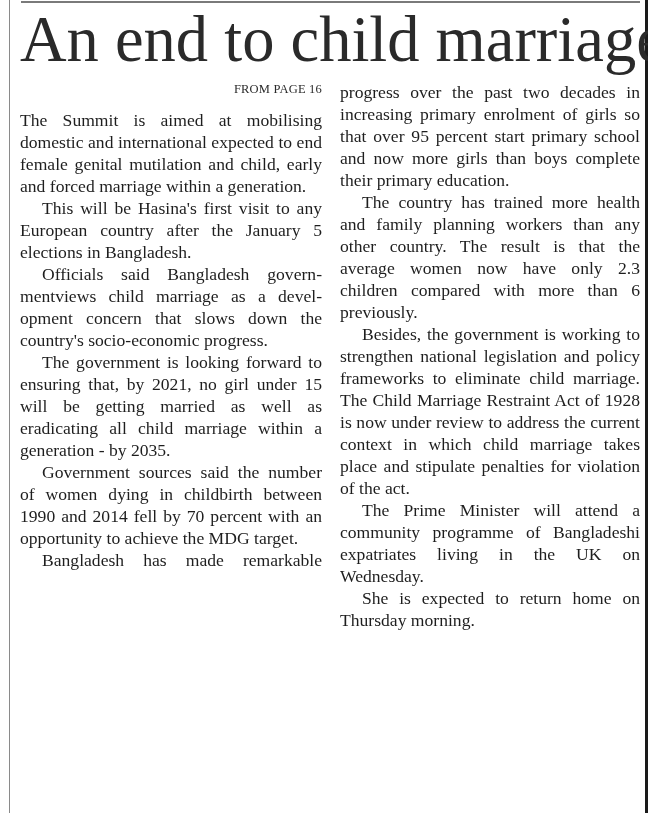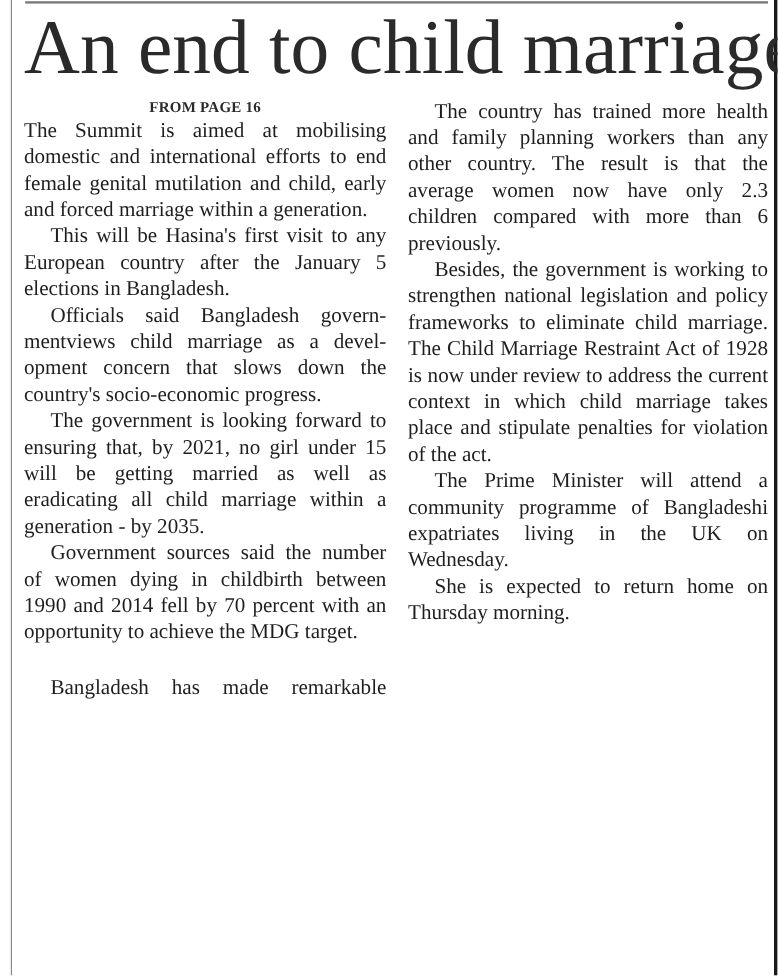--- a/index.html
+++ b/index.html
@@ -67,56 +67,56 @@
     left: 20px;
     width: 302px;
   }
   .col-right {
     left: 340px;
     width: 300px;
   }
   .kicker {
     display: block;
     font-size: 12.5px;
-    font-weight: bold;
+    font-weight: normal;
     line-height: 16px;
     letter-spacing: 0.2px;
     color: #2a2a2a;
-    margin-bottom: 0px;
-    text-align: center;
+    margin-bottom: 12px;
+    text-align: right;
   }
   .para {
     margin: 0;
     text-indent: 22px;
   }
   .para.no-indent {
     text-indent: 0;
   }
   .para.last-line-justify {
     text-align-last: justify;
-    margin-top: 24px;
   }
 </style>
 </head>
 <body>
 
 <div class="frame-left"></div>
 <div class="frame-right"></div>
 <div class="top-rule"></div>
 
 <h1 class="headline">An end to child marriage</h1>
 
 <div class="column col-left">
   <span class="kicker">FROM PAGE 16</span>
-  <p class="para no-indent">The Summit is aimed at mobilising domestic and international efforts to end female genital mutilation and child, early and forced marriage within a generation.</p>
+  <p class="para no-indent">The Summit is aimed at mobilising domestic and international expected to end female genital mutilation and child, early and forced marriage within a generation.</p>
   <p class="para">This will be Hasina's first visit to any European country after the January 5 elections in Bangladesh.</p>
   <p class="para">Officials said Bangladesh govern­mentviews child marriage as a devel­opment concern that slows down the country's socio-economic progress.</p>
   <p class="para">The government is looking forward to ensuring that, by 2021, no girl under 15 will be getting married as well as eradicating all child marriage within a generation - by 2035.</p>
   <p class="para">Government sources said the num­ber of women dying in childbirth between 1990 and 2014 fell by 70 percent with an opportunity to achieve the MDG target.</p>
   <p class="para last-line-justify">Bangladesh has made remarkable</p>
 </div>
 
 <div class="column col-right">
+  <p class="para no-indent">progress over the past two decades in increasing primary enrolment of girls so that over 95 percent start primary school and now more girls than boys complete their primary education.</p>
   <p class="para">The country has trained more health and family planning workers than any other country. The result is that the average women now have only 2.3 children compared with more than 6 previously.</p>
   <p class="para">Besides, the government is working to strengthen national legislation and policy frameworks to eliminate child marriage. The Child Marriage Restraint Act of 1928 is now under review to address the current context in which child marriage takes place and stipu­late penalties for violation of the act.</p>
   <p class="para">The Prime Minister will attend a community programme of Bangladeshi expatriates living in the UK on Wednesday.</p>
   <p class="para">She is expected to return home on Thursday morning.</p>
 </div>
 
 </body></html>

